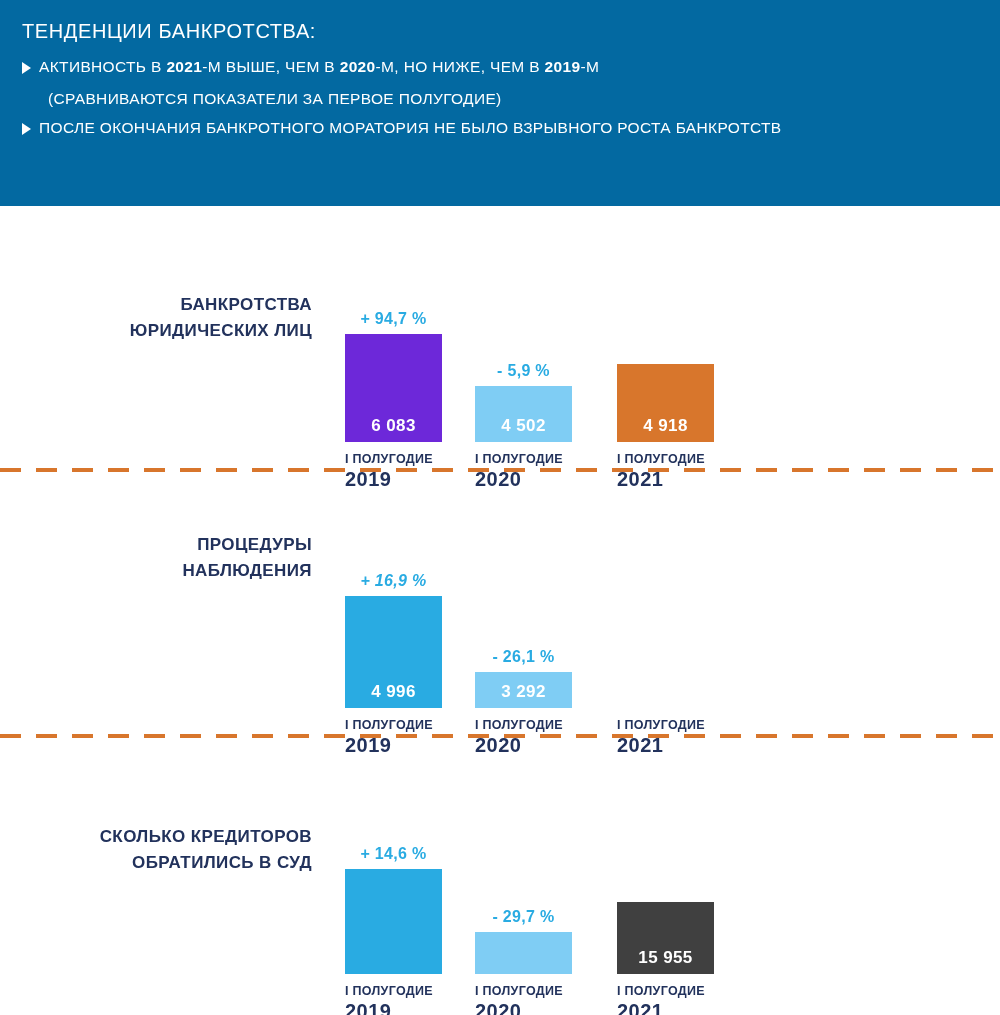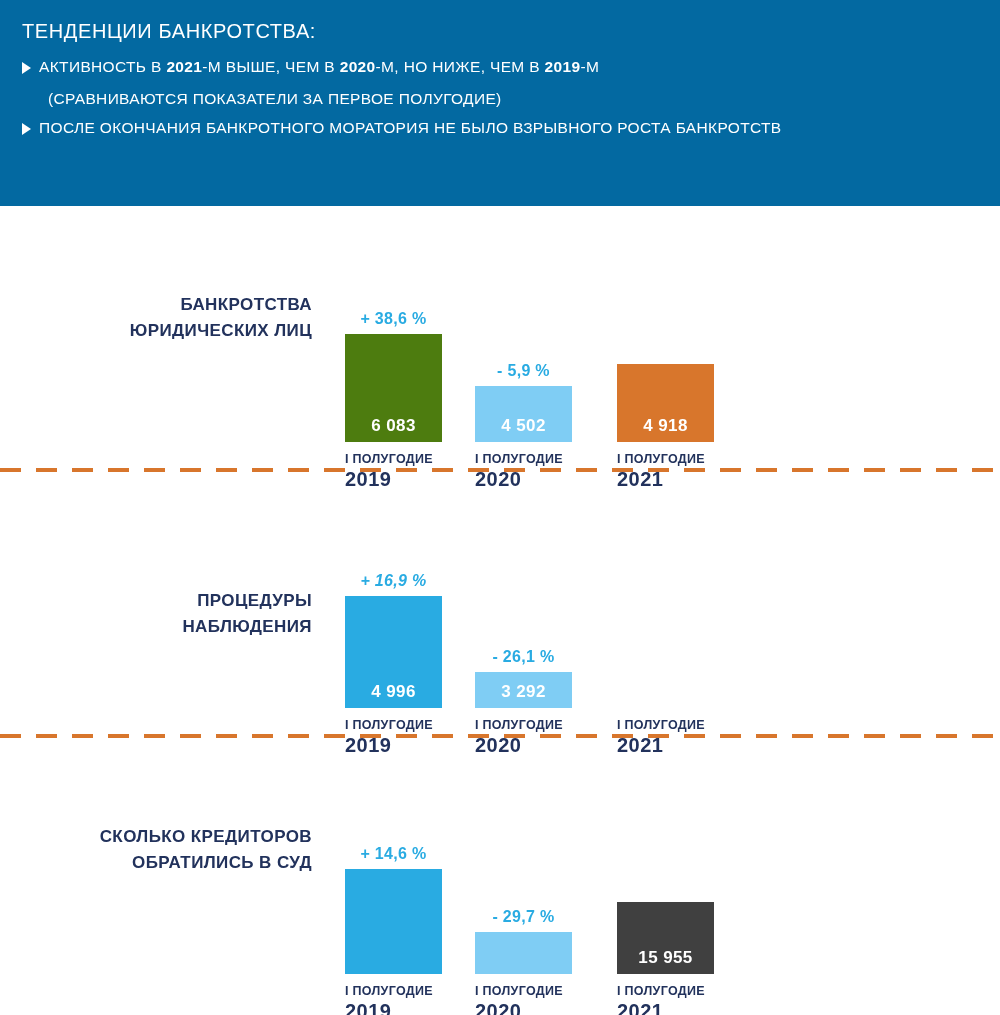--- a/index.html
+++ b/index.html
@@ -76,21 +76,21 @@
     padding-right: 18px;
     box-sizing: border-box;
     color: #22325c;
     font-size: 17px;
     font-weight: 700;
     letter-spacing: 0.4px;
     line-height: 1.5;
     text-transform: uppercase;
   }
   .row-label.r1 { margin-top: 86px; }
-  .row-label.r2 { margin-top: 116px; }
+  .row-label.r2 { margin-top: 60px; }
   .row-label.r3 { margin-top: 86px; }
 
   .bars-area {
     position: relative;
     flex: 1 1 auto;
     height: 100%;
   }
   .bar-group {
     position: absolute;
     bottom: 0;
@@ -179,24 +179,24 @@
 
 <div id="charts-host">
     <div class="chart-row">
       <div class="row-label r1">
         <div>БАНКРОТСТВА</div>
         <div>ЮРИДИЧЕСКИХ ЛИЦ</div>
       </div>
       <div class="bars-area">
         <div class="bar-group" style="left: 15px; bottom: 26px;">
           <div class="bar-col">
-            <div class="bar" style="height: 108px; background: #4d7c0f;">
+            <div class="bar" style="height: 108px; background: #6d28d9;">
               <div class="bar-value">6 083</div>
             </div>
-            <div class="pct" style="bottom: 114px;">+ 38,6 %</div>
+            <div class="pct" style="bottom: 114px;">+ 94,7 %</div>
             <div class="xlabel">
               <span class="period">I ПОЛУГОДИЕ</span>
               <span class="year">2019</span>
             </div>
           </div>
         </div>
         <div class="bar-group" style="left: 145px; bottom: 26px;">
           <div class="bar-col">
             <div class="bar" style="height: 56px; background: rgb(127, 205, 244);">
               <div class="bar-value">4 502</div>

